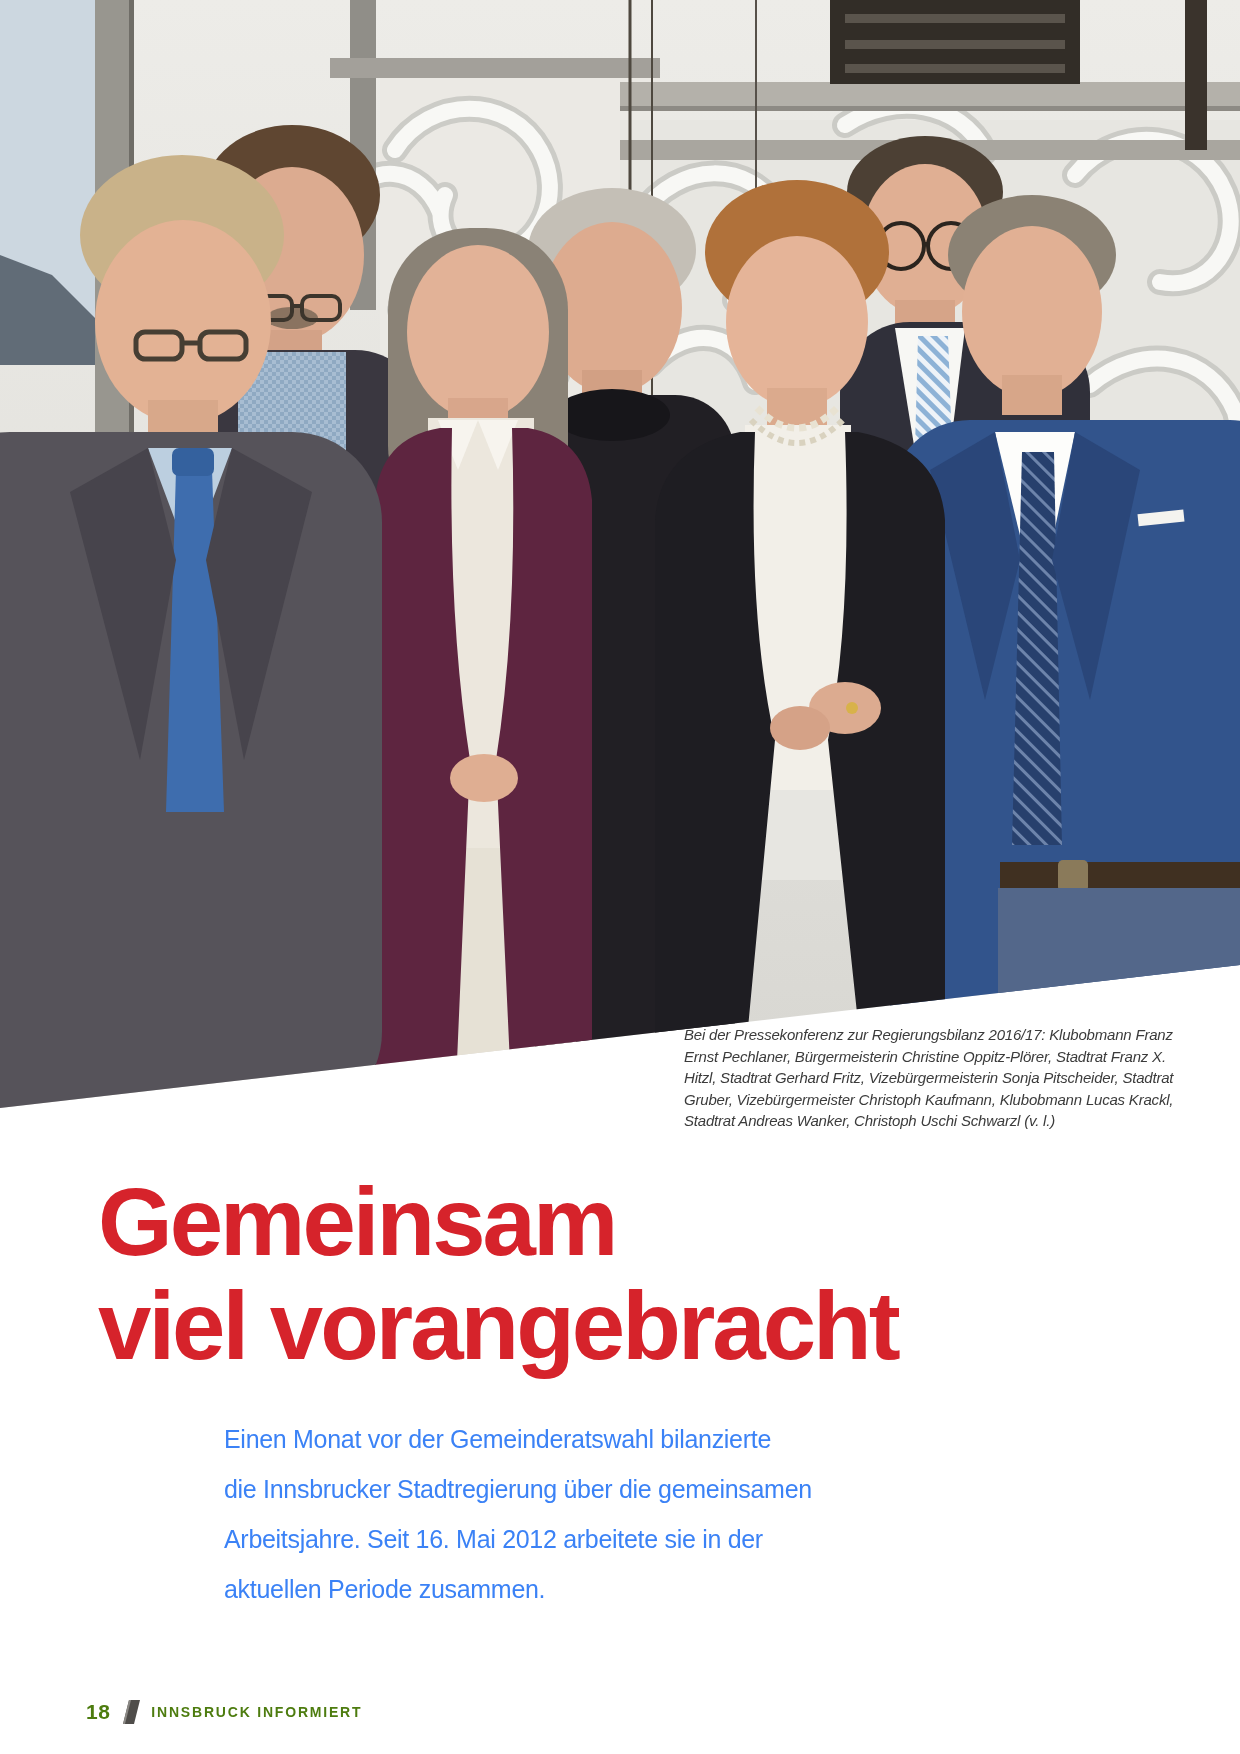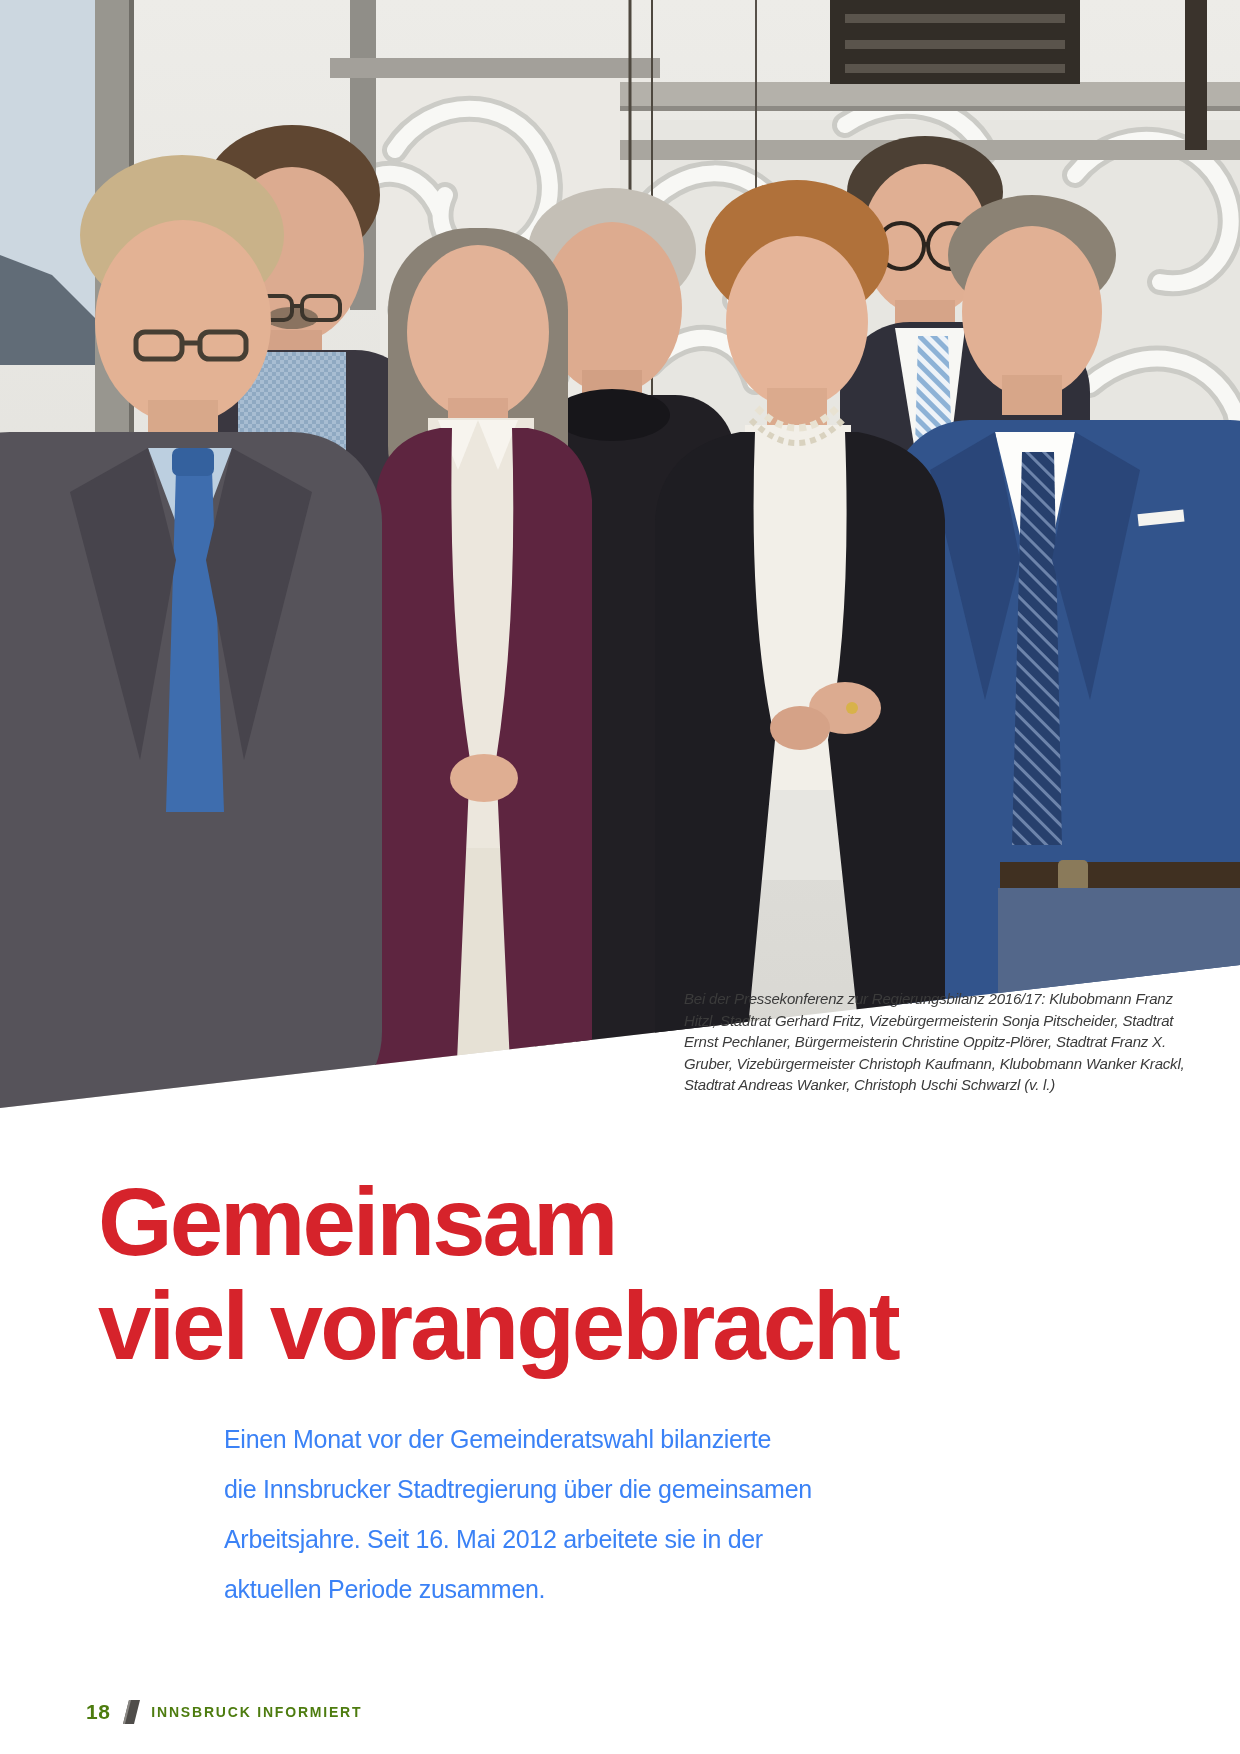--- a/index.html
+++ b/index.html
@@ -8,21 +8,21 @@
     font-family:"Liberation Sans", sans-serif;
   }
   
   .photo{
     position:absolute;left:0;top:0;width:1240px;height:1108px;
     clip-path:polygon(0 0,100% 0,100% 87.1%,0 100%);
   }
   .photo svg{display:block;width:100%;height:100%;}
   
   .caption{
-    position:absolute;left:684px;top:988px;width:520px;
+    position:absolute;left:684px;top:1024px;width:520px;
     font-style:italic;font-size:15px;line-height:21.5px;
     color:#3b3b3b;white-space:nowrap;letter-spacing:-0.2px;
   }
   
   .headline{
     position:absolute;left:86px;top:1158px;width:1100px;
     font-weight:bold;font-size:96px;line-height:104px;letter-spacing:-3px;
     color:#d6232b;
   }
   
@@ -210,23 +210,23 @@
         <rect x="700" y="1040" width="210" height="70" fill="#1a191e"></rect>
         <ellipse cx="845" cy="708" rx="36" ry="26" fill="#dcab90"></ellipse>
         <ellipse cx="800" cy="728" rx="30" ry="22" fill="#d5a287"></ellipse>
         <circle cx="852" cy="708" r="6" fill="#d8b24a"></circle>
       </g>
     </svg>
   </div>
 
   <div class="caption">
     <div>Bei der Pressekonferenz zur Regierungsbilanz 2016/17: Klubobmann Franz</div>
+    <div>Ernst Pechlaner, Bürgermeisterin Christine Oppitz-Plörer, Stadtrat Franz X.</div>
     <div>Hitzl, Stadtrat Gerhard Fritz, Vizebürgermeisterin Sonja Pitscheider, Stadtrat</div>
-    <div>Ernst Pechlaner, Bürgermeisterin Christine Oppitz-Plörer, Stadtrat Franz X.</div>
-    <div>Gruber, Vizebürgermeister Christoph Kaufmann, Klubobmann Wanker Krackl,</div>
+    <div>Gruber, Vizebürgermeister Christoph Kaufmann, Klubobmann Lucas Krackl,</div>
     <div>Stadtrat Andreas Wanker, Christoph Uschi Schwarzl (v. l.)</div>
   </div>
 
   <h1 class="headline" style="margin:12px;">
     <div>Gemeinsam</div>
     <div>viel vorangebracht</div>
   </h1>
 
   <div class="intro">
     <div>Einen Monat vor der Gemeinderatswahl bilanzierte</div>

